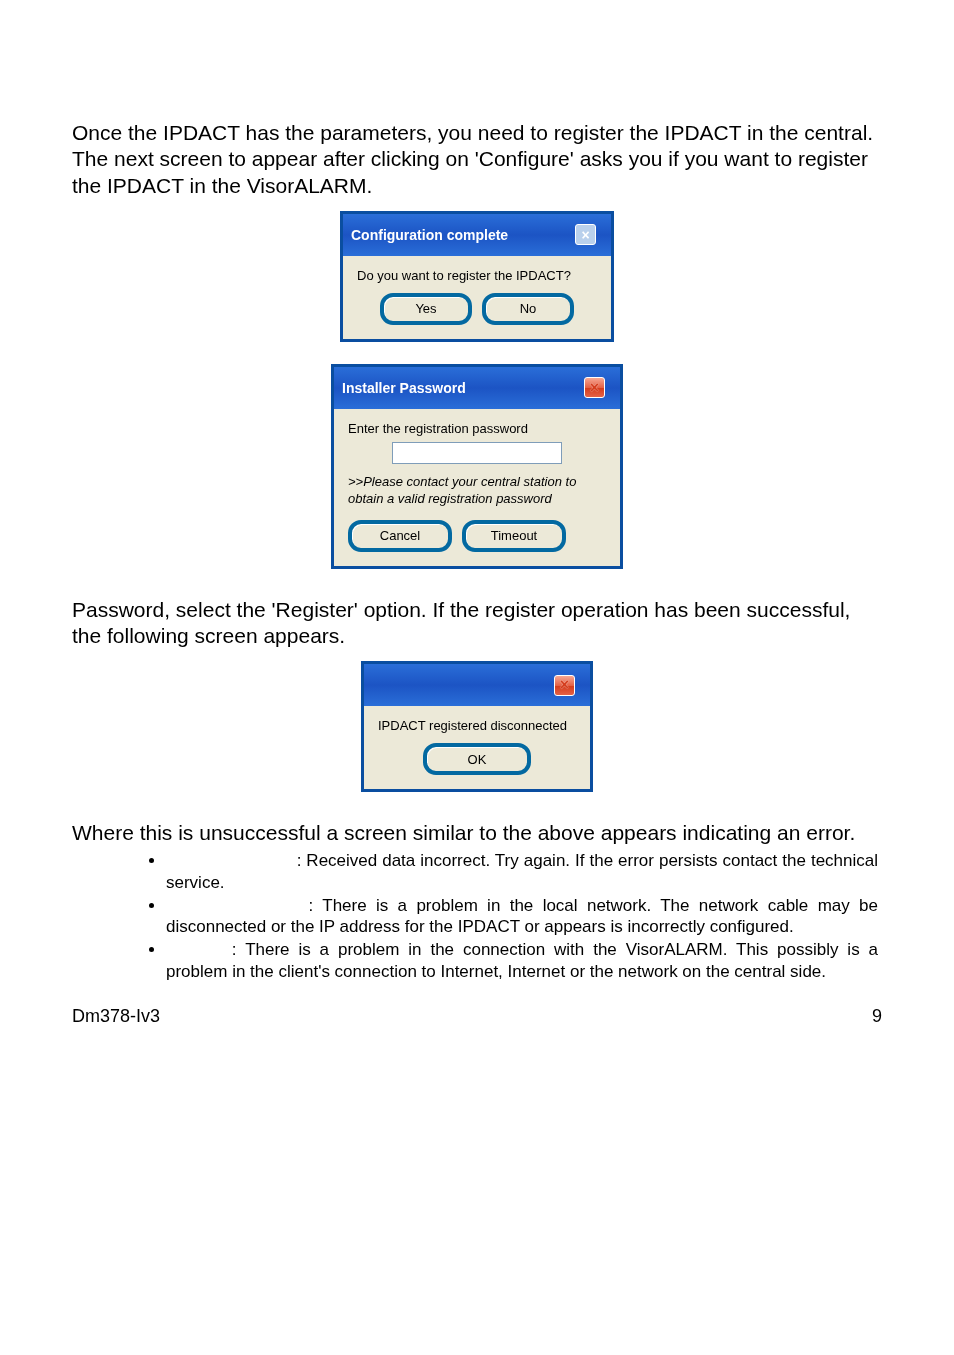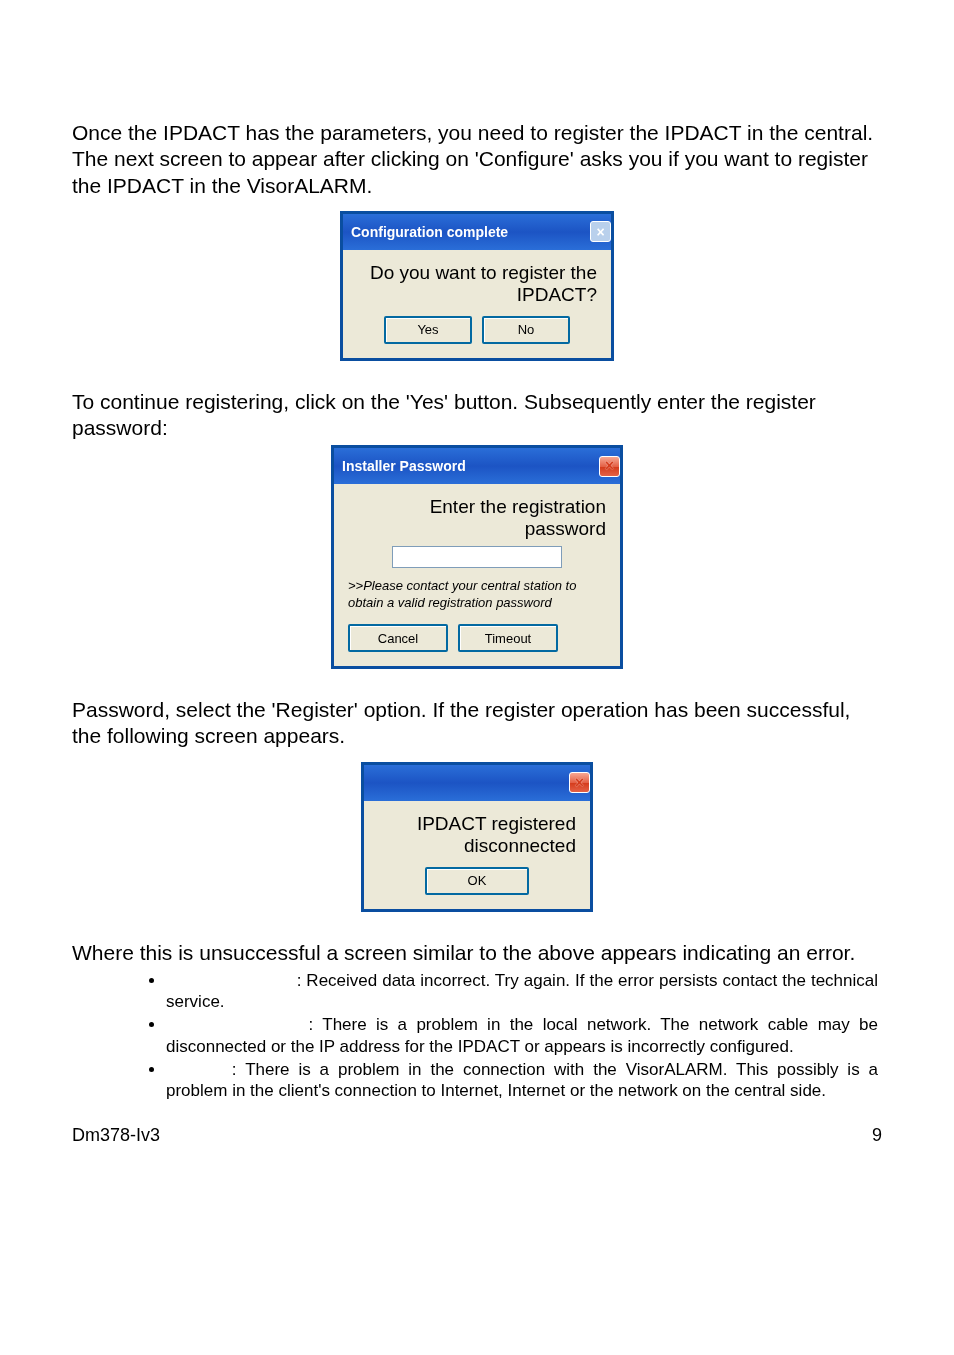--- a/index.html
+++ b/index.html
@@ -27,22 +27,22 @@
   .dialog {
     border: 3px solid #0a4ea0;
     background: #ece9d8;
     font-family: Tahoma, Arial, sans-serif;
   }
   .dialog-titlebar {
     display: flex;
     align-items: center;
     justify-content: space-between;
     background: linear-gradient(to bottom, #2a6ed8 0%, #1c54c4 50%, #2a6ed8 100%);
-    height: 36px;
-    padding: 0 0 0 8px;
+    height: 42px;
+    padding: 0 15px 0 8px;
   }
   .dialog-title {
     color: #fff;
     font-weight: bold;
     font-size: 14px;
   }
   .close-btn {
     width: 21px;
     height: 21px;
     border: 1px solid #fff;
@@ -78,34 +78,34 @@
   }
   .btn-row {
     display: flex;
     gap: 10px;
     justify-content: center;
     margin-top: 10px;
   }
   .win-btn {
     min-width: 84px;
     height: 24px;
-    border: 2px solid #0369a1;
+    border: 4px solid #0369a1;
     background: #ece9d8;
     font-size: 13px;
     font-family: Tahoma, Arial, sans-serif;
     display: flex;
     align-items: center;
     justify-content: center;
-    border-radius: 2px;
+    border-radius: 13px;
     box-shadow: inset 1px 1px 0 #fff;
   }
   .msg-center {
-    text-align: right;
+    text-align: left;
     margin-bottom: 6px;
-    font-size: 19px;
+    font-size: 13px;
   }
   .text-input {
     width: 170px;
     height: 22px;
     border: 1px solid #7f9db9;
     background: #fff;
     box-sizing: border-box;
     margin: 6px auto 10px auto;
     display: block;
   }
@@ -165,21 +165,20 @@
       <div class="dialog-body">
         <div class="msg-center">Do you want to register the IPDACT?</div>
         <div class="btn-row">
           <div class="win-btn">Yes</div>
           <div class="win-btn">No</div>
         </div>
       </div>
     </div>
   </div>
 
-  <p class="body-text">To continue registering, click on the 'Yes' button.  Subsequently enter the register password:</p>
 
   <div class="dialog-wrap" style="margin-top:-6px;">
     <div class="dialog d2">
       <div class="dialog-titlebar">
         <span class="dialog-title">Installer Password</span>
         <div class="close-btn red">
             <span class="close-x">×</span>
           </div>
       </div>
       <div class="dialog-body">

